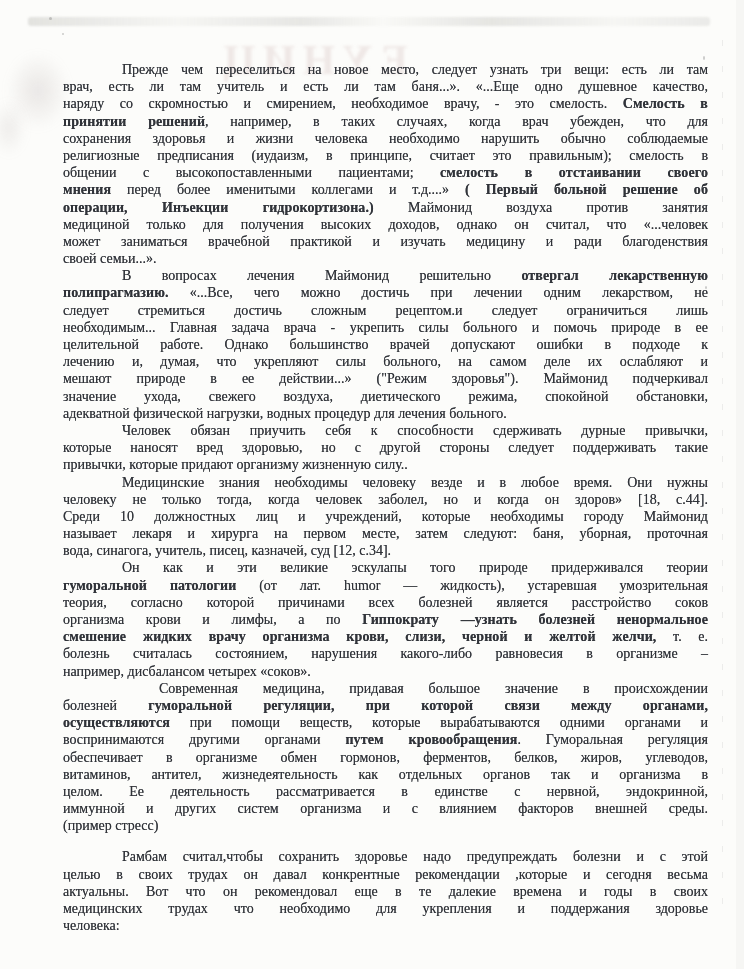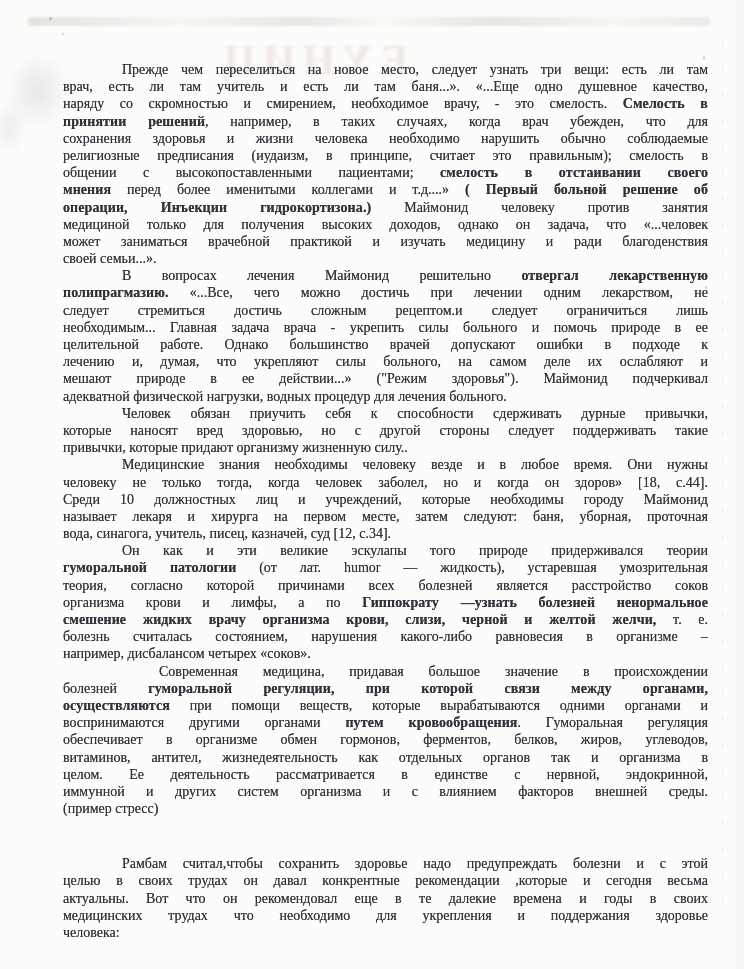--- a/index.html
+++ b/index.html
@@ -21,21 +21,21 @@
   .para .line{
     text-align:justify;
     text-align-last:justify;
     height:17.2px;
     overflow:visible;
   }
   .para .line.last{text-align-last:left;font-family:Liberation Serif, serif;}
   .para .line.first{text-indent:59px;}
   .para.wide .line.first{text-indent:96px;}
   .para.bullet .line.first{text-indent:29px;margin-top:47px;}
-  .para.spaced{margin-top:38px;}
+  .para.spaced{margin-top:14px;}
   .b{font-weight:bold;letter-spacing:.1px;}
   
   .artifact{position:absolute;pointer-events:none;}
   .top-band{
     left:28px;top:17px;width:682px;height:9px;
     background:linear-gradient(90deg,
       rgba(168,168,162,.30) 0%, rgba(205,205,199,.12) 22%,
       rgba(172,172,166,.26) 40%, rgba(215,215,209,.08) 52%,
       rgba(170,170,164,.28) 68%, rgba(205,205,200,.12) 86%,
       rgba(175,175,170,.22) 100%);
@@ -96,33 +96,34 @@
   <div class="doc">
       <div class="para">
         <div class="line first"><span>Прежде чем переселиться на новое место, следует узнать три вещи: есть ли там</span></div>
         <div class="line"><span>врач, есть ли там учитель и есть ли там баня...». «...Еще одно душевное качество,</span></div>
         <div class="line"><span>наряду со скромностью и смирением, необходимое врачу, - это смелость. </span><span class="b">Смелость в</span></div>
         <div class="line"><span class="b">принятии решений</span><span>, например, в таких случаях, когда врач убежден, что для</span></div>
         <div class="line"><span>сохранения здоровья и жизни человека необходимо нарушить обычно соблюдаемые</span></div>
         <div class="line"><span>религиозные предписания (иудаизм, в принципе, считает это правильным); смелость в</span></div>
         <div class="line"><span>общении с высокопоставленными пациентами; </span><span class="b">смелость в отстаивании своего</span></div>
         <div class="line"><span class="b">мнения</span><span> перед более именитыми коллегами и т.д....» </span><span class="b">( Первый больной решение об</span></div>
-        <div class="line"><span class="b">операции, Инъекции гидрокортизона.)</span><span> Маймонид человеку против занятия</span></div>
-        <div class="line"><span>медициной только для получения высоких доходов, однако он задача, что «...человек</span></div>
+        <div class="line"><span class="b">операции, Инъекции гидрокортизона.)</span><span> Маймонид воздуха против занятия</span></div>
+        <div class="line"><span>медициной только для получения высоких доходов, однако он считал, что «...человек</span></div>
         <div class="line"><span>может заниматься врачебной практикой и изучать медицину и ради благоденствия</span></div>
         <div class="line last"><span>своей семьи...».</span></div>
       </div>
       <div class="para">
         <div class="line first"><span>В вопросах лечения Маймонид решительно </span><span class="b">отвергал лекарственную</span></div>
         <div class="line"><span class="b">полипрагмазию.</span><span> «...Все, чего можно достичь при лечении одним лекарством, не</span></div>
         <div class="line"><span>следует стремиться достичь сложным рецептом.и следует ограничиться лишь</span></div>
         <div class="line"><span>необходимым... Главная задача врача - укрепить силы больного и помочь природе в ее</span></div>
         <div class="line"><span>целительной работе. Однако большинство врачей допускают ошибки в подходе к</span></div>
         <div class="line"><span>лечению и, думая, что укрепляют силы больного, на самом деле их ослабляют и</span></div>
         <div class="line"><span>мешают природе в ее действии...» ("Режим здоровья"). Маймонид подчеркивал</span></div>
+        <div class="line"><span>значение ухода, свежего воздуха, диетического режима, спокойной обстановки,</span></div>
         <div class="line last"><span>адекватной физической нагрузки, водных процедур для лечения больного.</span></div>
       </div>
       <div class="para">
         <div class="line first"><span>Человек обязан приучить себя к способности сдерживать дурные привычки,</span></div>
         <div class="line"><span>которые наносят вред здоровью, но с другой стороны следует поддерживать такие</span></div>
         <div class="line last"><span>привычки, которые придают организму жизненную силу..</span></div>
       </div>
       <div class="para">
         <div class="line first"><span>Медицинские знания необходимы человеку везде и в любое время. Они нужны</span></div>
         <div class="line"><span>человеку не только тогда, когда человек заболел, но и когда он здоров» [18, с.44].</span></div>

